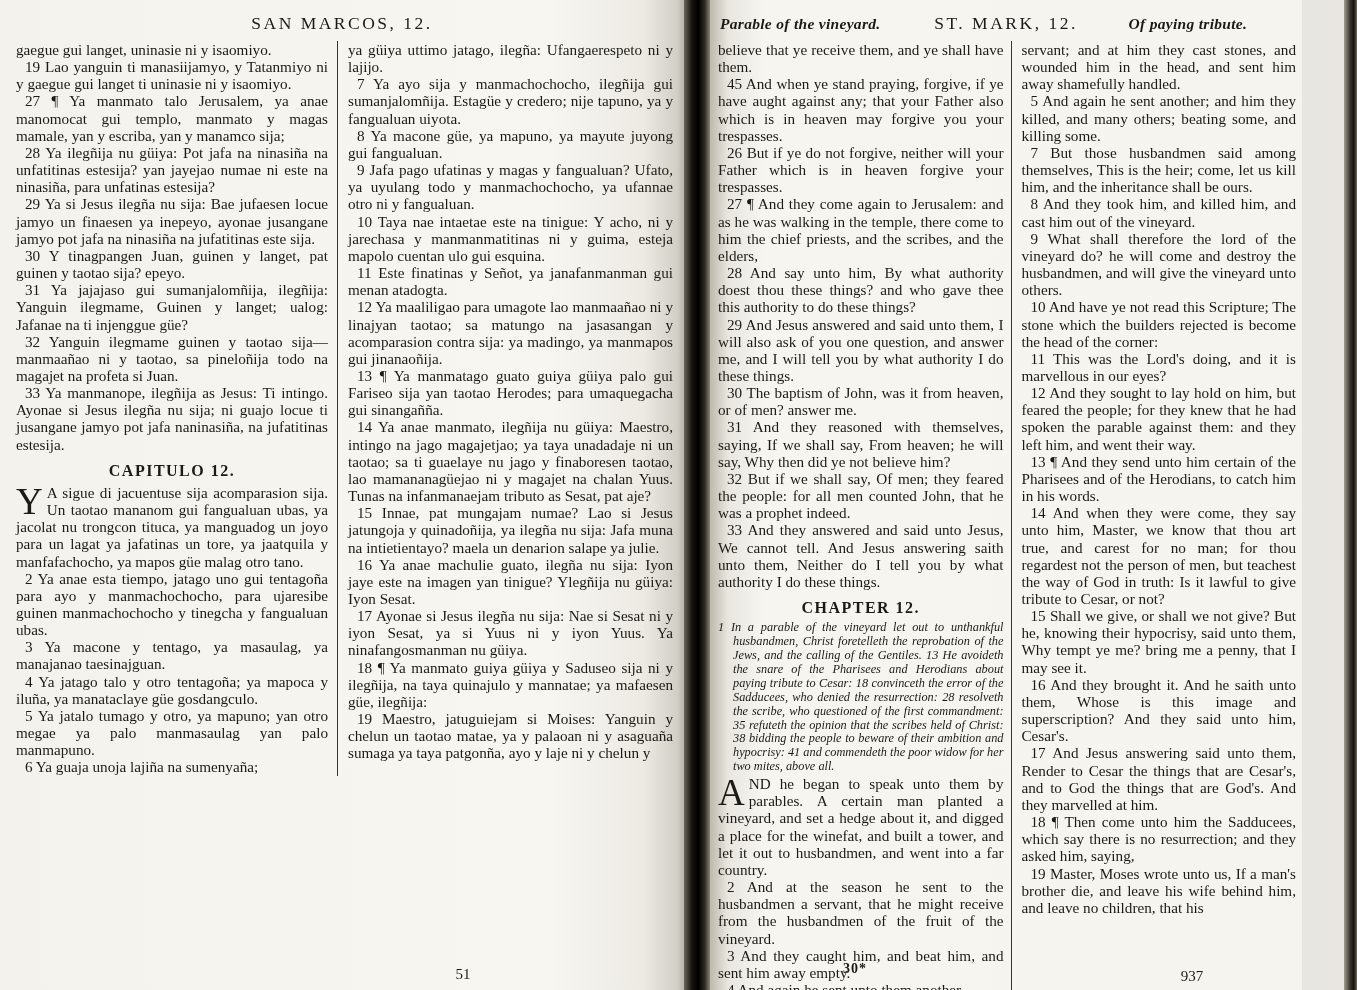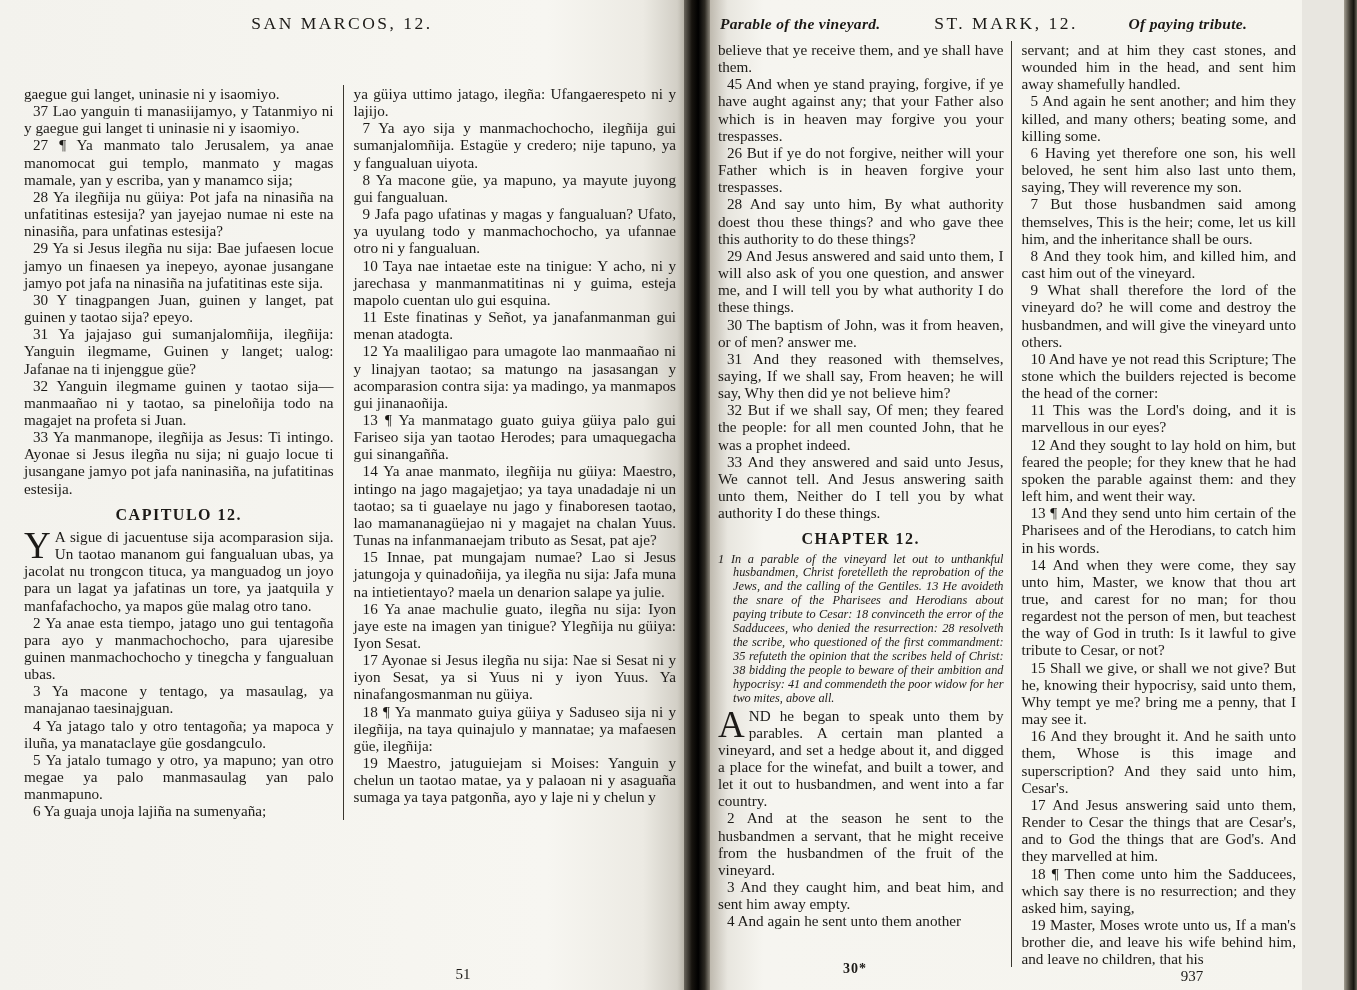--- a/index.html
+++ b/index.html
@@ -32,21 +32,21 @@
   .running-head{margin:13px 10px 0 10px;}
   .rh-center{
     text-align:center;font-weight:400;font-size:17.5px;letter-spacing:2.5px;
   }
   .rh-flex{display:flex;justify-content:space-between;align-items:baseline;}
   .rh-side{font-style:italic;font-size:15.5px;font-weight:600;letter-spacing:.3px;flex:1;}
   .rh-side.right{text-align:center;}
   .rh-flex .rh-center{flex:0 0 auto;padding:0 6px;}
 
   .cols{display:flex;align-items:stretch;}
-  .page-left .cols{padding:7px 8px 0 24px;margin-top:44px;}
+  .page-left .cols{padding:7px 8px 0 16px;}
   .page-right .cols{padding:7px 6px 0 8px;}
   .col{
     font-size:15.2px;line-height:17.15px;
     text-align:justify;
   }
   .page-left .col1{width:312px;padding-right:9px;border-right:1.4px solid #3a362e;}
   .page-left .col2{width:325px;padding-left:10px;}
   .page-right .col1{width:312px;padding-right:8px;border-right:1.4px solid #3a362e;}
   .page-right .col2{width:300px;padding-left:9px;}
 
@@ -80,21 +80,21 @@
 
 <div class="spread">
 
   <div class="page page-left">
     <div class="running-head">
       <div class="rh-center">SAN MARCOS, 12.</div>
     </div>
     <div class="cols">
       <div class="col col1">
           <p class="p-c">gaegue gui langet, uninasie ni y isaomiyo.</p>
-          <p class="p-v">37 Lao yanguin ti manasiijamyo, y Tatanmiyo ni y gaegue gui langet ti uninasie ni y isaomiyo.</p>
+          <p class="p-v">19 Lao yanguin ti manasiijamyo, y Tatanmiyo ni y gaegue gui langet ti uninasie ni y isaomiyo.</p>
           <p class="p-v">27 ¶ Ya manmato talo Jerusalem, ya anae manomocat gui templo, manmato y magas mamale, yan y escriba, yan y manamco sija;</p>
           <p class="p-v">28 Ya ilegñija nu güiya: Pot jafa na ninasiña na unfatitinas estesija? yan jayejao numae ni este na ninasiña, para unfatinas estesija?</p>
           <p class="p-v">29 Ya si Jesus ilegña nu sija: Bae jufaesen locue jamyo un finaesen ya inepeyo, ayonae jusangane jamyo pot jafa na ninasiña na jufatitinas este sija.</p>
           <p class="p-v">30 Y tinagpangen Juan, guinen y langet, pat guinen y taotao sija? epeyo.</p>
           <p class="p-v">31 Ya jajajaso gui sumanjalomñija, ilegñija: Yanguin ilegmame, Guinen y langet; ualog: Jafanae na ti injenggue güe?</p>
           <p class="p-v">32 Yanguin ilegmame guinen y taotao sija—manmaañao ni y taotao, sa pineloñija todo na magajet na profeta si Juan.</p>
           <p class="p-v">33 Ya manmanope, ilegñija as Jesus: Ti intingo. Ayonae si Jesus ilegña nu sija; ni guajo locue ti jusangane jamyo pot jafa naninasiña, na jufatitinas estesija.</p>
           <p class="p-h">CAPITULO 12.</p>
           <p class="p-d"><span class="dropcap">Y</span>A sigue di jacuentuse sija acomparasion sija. Un taotao mananom gui fangualuan ubas, ya jacolat nu trongcon tituca, ya manguadog un joyo para un lagat ya jafatinas un tore, ya jaatquila y manfafachocho, ya mapos güe malag otro tano.</p>
           <p class="p-v">2 Ya anae esta tiempo, jatago uno gui tentagoña para ayo y manmachochocho, para ujaresibe guinen manmachochocho y tinegcha y fangualuan ubas.</p>
@@ -129,37 +129,37 @@
     <div class="running-head rh-flex">
       <span class="rh-side">Parable of the vineyard.</span>
       <span class="rh-center">ST. MARK, 12.</span>
       <span class="rh-side right">Of paying tribute.</span>
     </div>
     <div class="cols">
       <div class="col col1">
           <p class="p-c">believe that ye receive them, and ye shall have them.</p>
           <p class="p-v">45 And when ye stand praying, forgive, if ye have aught against any; that your Father also which is in heaven may forgive you your trespasses.</p>
           <p class="p-v">26 But if ye do not forgive, neither will your Father which is in heaven forgive your trespasses.</p>
+          <p class="p-v">27 ¶ And they come again to Jerusalem: and as he was walking in the temple, there come to him the chief priests, and the scribes, and the elders,</p>
           <p class="p-v">28 And say unto him, By what authority doest thou these things? and who gave thee this authority to do these things?</p>
           <p class="p-v">29 And Jesus answered and said unto them, I will also ask of you one question, and answer me, and I will tell you by what authority I do these things.</p>
           <p class="p-v">30 The baptism of John, was it from heaven, or of men? answer me.</p>
           <p class="p-v">31 And they reasoned with themselves, saying, If we shall say, From heaven; he will say, Why then did ye not believe him?</p>
           <p class="p-v">32 But if we shall say, Of men; they feared the people: for all men counted John, that he was a prophet indeed.</p>
           <p class="p-v">33 And they answered and said unto Jesus, We cannot tell. And Jesus answering saith unto them, Neither do I tell you by what authority I do these things.</p>
           <p class="p-h">CHAPTER 12.</p>
           <p class="p-s">1 In a parable of the vineyard let out to unthankful husbandmen, Christ foretelleth the reprobation of the Jews, and the calling of the Gentiles. 13 He avoideth the snare of the Pharisees and Herodians about paying tribute to Cesar: 18 convinceth the error of the Sadducees, who denied the resurrection: 28 resolveth the scribe, who questioned of the first commandment: 35 refuteth the opinion that the scribes held of Christ: 38 bidding the people to beware of their ambition and hypocrisy: 41 and commendeth the poor widow for her two mites, above all.</p>
           <p class="p-d"><span class="dropcap">A</span>ND he began to speak unto them by parables. A certain man planted a vineyard, and set a hedge about it, and digged a place for the winefat, and built a tower, and let it out to husbandmen, and went into a far country.</p>
           <p class="p-v">2 And at the season he sent to the husbandmen a servant, that he might receive from the husbandmen of the fruit of the vineyard.</p>
           <p class="p-v">3 And they caught him, and beat him, and sent him away empty.</p>
           <p class="p-v">4 And again he sent unto them another</p>
         </div>
       <div class="col col2">
           <p class="p-c">servant; and at him they cast stones, and wounded him in the head, and sent him away shamefully handled.</p>
           <p class="p-v">5 And again he sent another; and him they killed, and many others; beating some, and killing some.</p>
-          <p class="p-v">6 Having yet therefore one son, his well beloved, he sent him also last unto them, saying, They will reverence my son.</p>
           <p class="p-v">7 But those husbandmen said among themselves, This is the heir; come, let us kill him, and the inheritance shall be ours.</p>
           <p class="p-v">8 And they took him, and killed him, and cast him out of the vineyard.</p>
           <p class="p-v">9 What shall therefore the lord of the vineyard do? he will come and destroy the husbandmen, and will give the vineyard unto others.</p>
           <p class="p-v">10 And have ye not read this Scripture; The stone which the builders rejected is become the head of the corner:</p>
           <p class="p-v">11 This was the Lord's doing, and it is marvellous in our eyes?</p>
           <p class="p-v">12 And they sought to lay hold on him, but feared the people; for they knew that he had spoken the parable against them: and they left him, and went their way.</p>
           <p class="p-v">13 ¶ And they send unto him certain of the Pharisees and of the Herodians, to catch him in his words.</p>
           <p class="p-v">14 And when they were come, they say unto him, Master, we know that thou art true, and carest for no man; for thou regardest not the person of men, but teachest the way of God in truth: Is it lawful to give tribute to Cesar, or not?</p>
           <p class="p-v">15 Shall we give, or shall we not give? But he, knowing their hypocrisy, said unto them, Why tempt ye me? bring me a penny, that I may see it.</p>
           <p class="p-v">16 And they brought it. And he saith unto them, Whose is this image and superscription? And they said unto him, Cesar's.</p>

